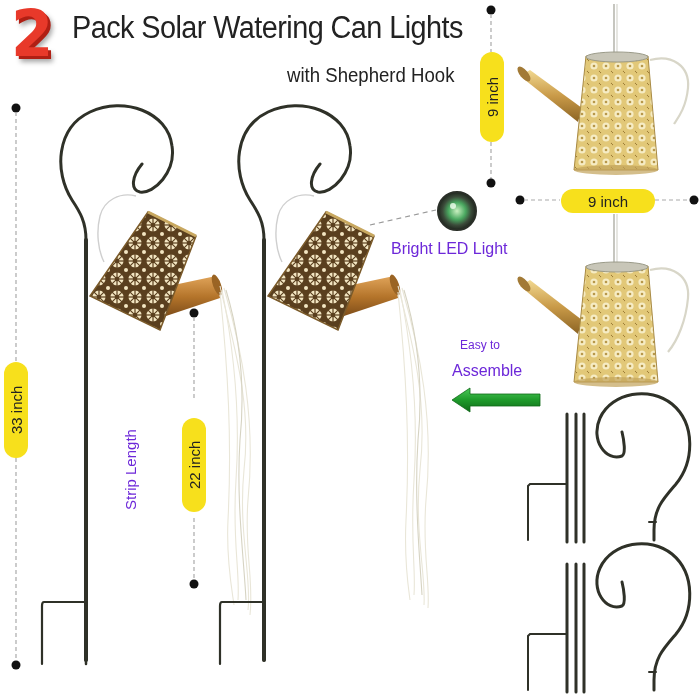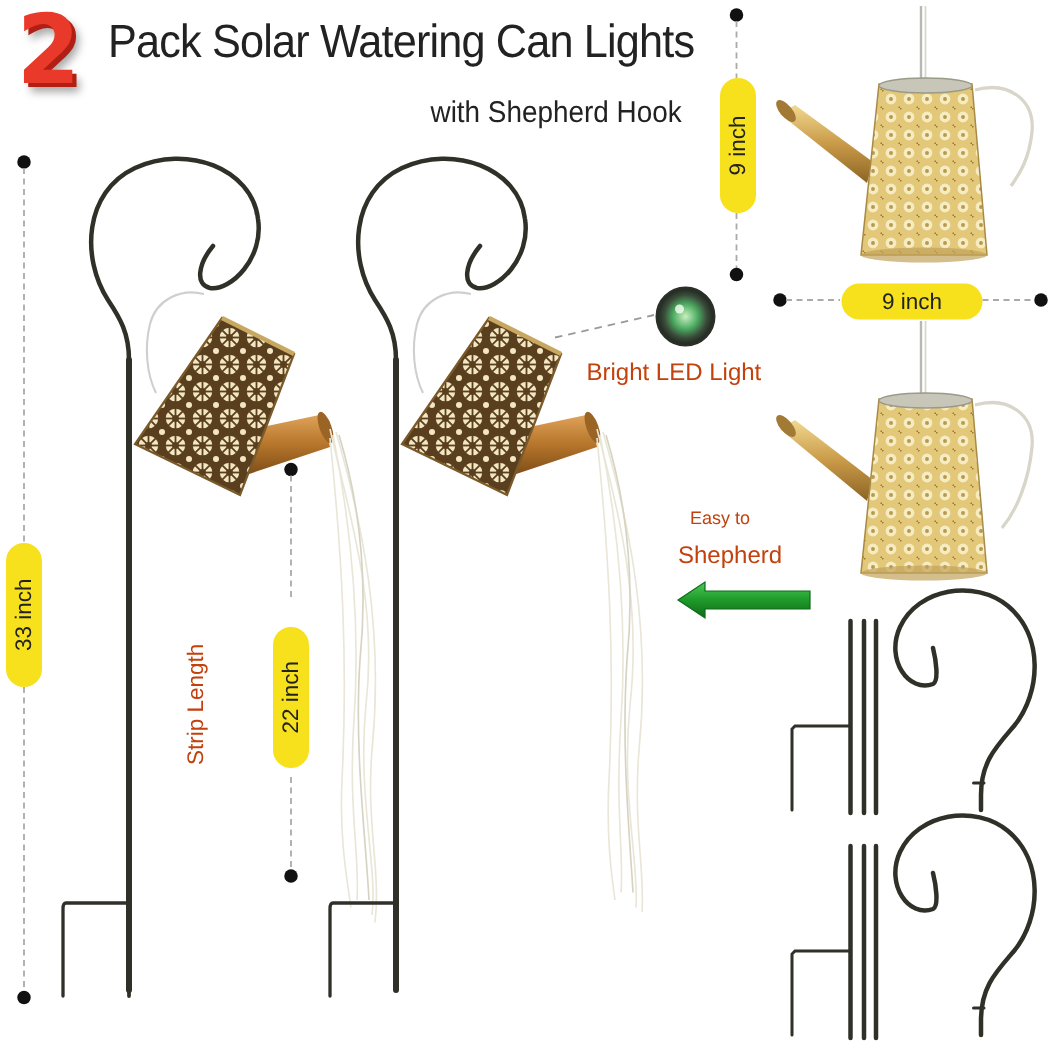--- a/index.html
+++ b/index.html
@@ -21,21 +21,21 @@
     font-family: "Liberation Sans", sans-serif; font-size: 20px; color: #222;
     transform: scaleX(0.93); transform-origin: left top; white-space: nowrap;
   }
   .pill {
     position: absolute; background: #f7e01c; color: #222;
     border-radius: 14px; font-family: "Liberation Sans", sans-serif;
     display: flex; align-items: center; justify-content: center; white-space: nowrap;
   }
   .pill.v { writing-mode: vertical-rl; transform: rotate(180deg); }
   .label {
-    position: absolute; font-family: "Liberation Sans", sans-serif; color: #c2410c; white-space: nowrap;
+    position: absolute; font-family: "Liberation Sans", sans-serif; color: #6d28d9; white-space: nowrap;
   }
   svg { position: absolute; left: 0; top: 0; }
 </style>
 </head>
 <body>
 
 <svg width="700" height="700" viewBox="0 0 700 700">
   <defs>
     <pattern id="flowers" x="0" y="0" width="18" height="18" patternUnits="userSpaceOnUse">
       <rect width="18" height="18" fill="#5a3f1e"></rect>
@@ -213,13 +213,13 @@
 
 <div class="label" style="left:122px; top:410px; font-size:15px; writing-mode:vertical-rl; transform:rotate(180deg); height:100px;">Strip Length</div>
 <div class="pill v" style="left:182px; top:418px; width:24px; height:94px; font-size:15px;">22 inch</div>
 
 <div class="pill v" style="left:480px; top:52px; width:24px; height:90px; font-size:15px;">9 inch</div>
 <div class="pill" style="left:561px; top:189px; width:94px; height:24px; font-size:15px;">9 inch</div>
 
 <div class="label" style="left:391px; top:240px; font-size:16px;">Bright LED Light</div>
 
 <div class="label" style="left:460px; top:338px; font-size:12px;">Easy to</div>
-<div class="label" style="left:452px; top:362px; font-size:16px;">Shepherd</div>
+<div class="label" style="left:452px; top:362px; font-size:16px;">Assemble</div>
 
 </body></html>

